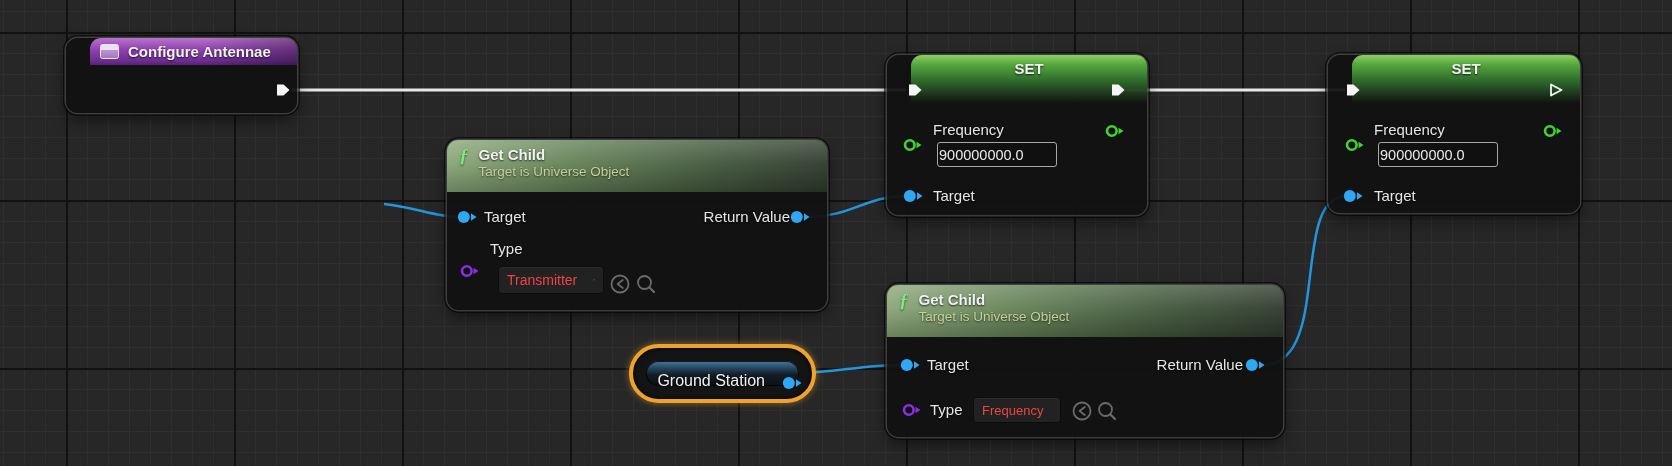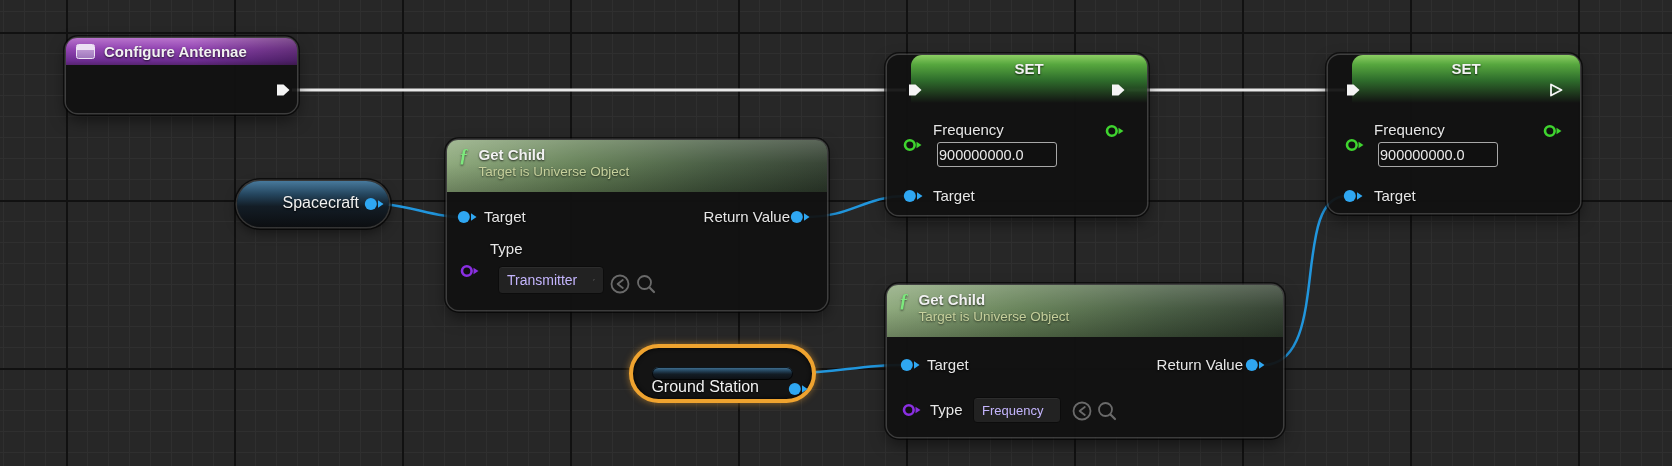--- a/index.html
+++ b/index.html
@@ -22,20 +22,21 @@
     background:rgba(17,17,17,0.94);
     border-radius:12px;
     box-shadow:0 0 0 1.5px rgba(125,125,125,0.45), 0 0 0 3px rgba(0,0,0,0.6), 0 7px 16px rgba(0,0,0,0.5);
   }
   .hdr{position:absolute;left:0;top:0;right:0;border-radius:11px 11px 0 0;overflow:hidden;}
   .hdr-event{
     height:27px;display:flex;align-items:center;gap:9px;padding:0 10px;
     background:
       linear-gradient(90deg, rgba(0,0,0,0) 55%, rgba(0,0,0,0.30) 100%),
       linear-gradient(180deg,#b873cc 0%,#9245b2 40%,#6c2c90 85%,#572471 100%);
+    margin-left: 24px;
   }
   .hdr-fn{
     height:52px;padding:6px 12px;box-sizing:border-box;
     background:
       linear-gradient(180deg, rgba(255,255,255,0.20) 0%, rgba(255,255,255,0.04) 45%, rgba(0,0,0,0.22) 100%),
       linear-gradient(100deg,#8ca87a 0%,#637f55 35%,#43583e 70%,#2f3c2d 100%);
     display:flex;gap:10px;align-items:flex-start;
   }
   .hdr-set{
     height:48px;border-radius:11px 11px 0 0;text-align:center;
@@ -49,34 +50,34 @@
   .event-icon{width:17px;height:13px;border-radius:2.5px;border:1px solid #ece2f4;
     background:linear-gradient(180deg,#ece0f3 0%,#ece0f3 38%,#bb95d1 38%,#a078bd 100%);flex:0 0 auto;}
   .pin{position:absolute;}
   .plabel{position:absolute;font-size:15px;color:#e6e6e6;text-shadow:0 1px 2px rgba(0,0,0,0.8);white-space:nowrap;line-height:17px;}
   .num-field{
     position:absolute;box-sizing:border-box;background:#101010;border:1px solid #a8a8a8;border-radius:3px;
     color:#e9e9e9;font-size:14.5px;font-family:"Liberation Sans",sans-serif;padding:0 1px;outline:none;
   }
   .dropdown{
     position:absolute;box-sizing:border-box;background:#222222;border:1px solid #0c0c0c;border-radius:4px;
-    color:#c4b5fd;font-size:14px;display:flex;align-items:center;justify-content:space-between;
+    color:#ef4444;font-size:14px;display:flex;align-items:center;justify-content:space-between;
     padding:0 8px;gap:16px;cursor:pointer;box-shadow:inset 0 1px 0 rgba(255,255,255,0.05);
   }
   .util{position:absolute;width:22px;height:22px;}
   .pill{
     position:absolute;z-index:2;border-radius:23px;
     background:
       linear-gradient(180deg,#47799c 0%,#24445c 30%,#131d26 55%,#0c0e11 100%);
     box-shadow:0 0 0 1.5px rgba(120,120,120,0.4), 0 0 0 3px rgba(0,0,0,0.65), 0 5px 12px rgba(0,0,0,0.5);
   }
   .pill .vlabel{position:absolute;font-size:16px;color:#f1f1f1;text-shadow:0 1px 2px #000;white-space:nowrap;}
   .sel-ring{
     position:absolute;z-index:2;box-sizing:border-box;border:4px solid #efa32f;border-radius:30px;
-    background:#141414;padding:19px;box-shadow:0 0 7px rgba(239,163,47,0.55), inset 0 0 4px rgba(0,0,0,0.9);
+    background:#141414;padding:13px;box-shadow:0 0 7px rgba(239,163,47,0.55), inset 0 0 4px rgba(0,0,0,0.9);
   }
   .sel-ring .pill-inner{
     position:relative;width:100%;height:100%;border-radius:22px;
     background:linear-gradient(180deg,#47799c 0%,#24445c 30%,#131d26 55%,#0c0e11 100%);
     box-shadow:inset 0 0 0 1px rgba(0,0,0,0.8);
   }
   .pill-inner .vlabel{position:absolute;font-size:16px;color:#f1f1f1;text-shadow:0 1px 2px #000;white-space:nowrap;}
 </style>
 </head>
 <body>
@@ -95,27 +96,20 @@
   <div class="node" style="left:66px;top:38px;width:231px;height:75px;">
     <div class="hdr hdr-event">
       <span class="event-icon"></span>
       <span class="node-title">Configure Antennae</span>
     </div>
     <svg class="pin" style="left:208px;top:43px;" width="18" height="18" viewBox="0 0 18 18">
       <path d="M3 3.5 H9.5 L15.5 9 L9.5 14.5 H3 Z" stroke-linejoin="round" fill="#f5f5f5"></path>
     </svg>
   </div>
 
-  <div class="pill" style="left:237px;top:181px;width:152px;height:46px;">
-    <span class="vlabel" style="right:30px;top:13px;">Spacecraft</span>
-    <svg class="pin" style="left:127px;top:16px;" width="21" height="14" viewBox="0 0 21 14">
-      <circle cx="6.8" cy="7" r="6" fill="#2fa7f2"></circle>
-      <path d="M14 3.2 L19.5 7 L14 10.8 Z" fill="#2fa7f2"></path>
-    </svg>
-  </div>
 
   <div class="node" style="left:447px;top:140px;width:380px;height:170px;">
     <div class="hdr hdr-fn">
       <span class="fn-glyph">ƒ</span>
       <span>
         <span class="node-title" style="display:block;">Get Child</span>
         <span class="node-subtitle" style="display:block;margin-top:1px;">Target is Universe Object</span>
       </span>
     </div>
     <svg class="pin" style="left:10px;top:70px;" width="21" height="14" viewBox="0 0 21 14">

